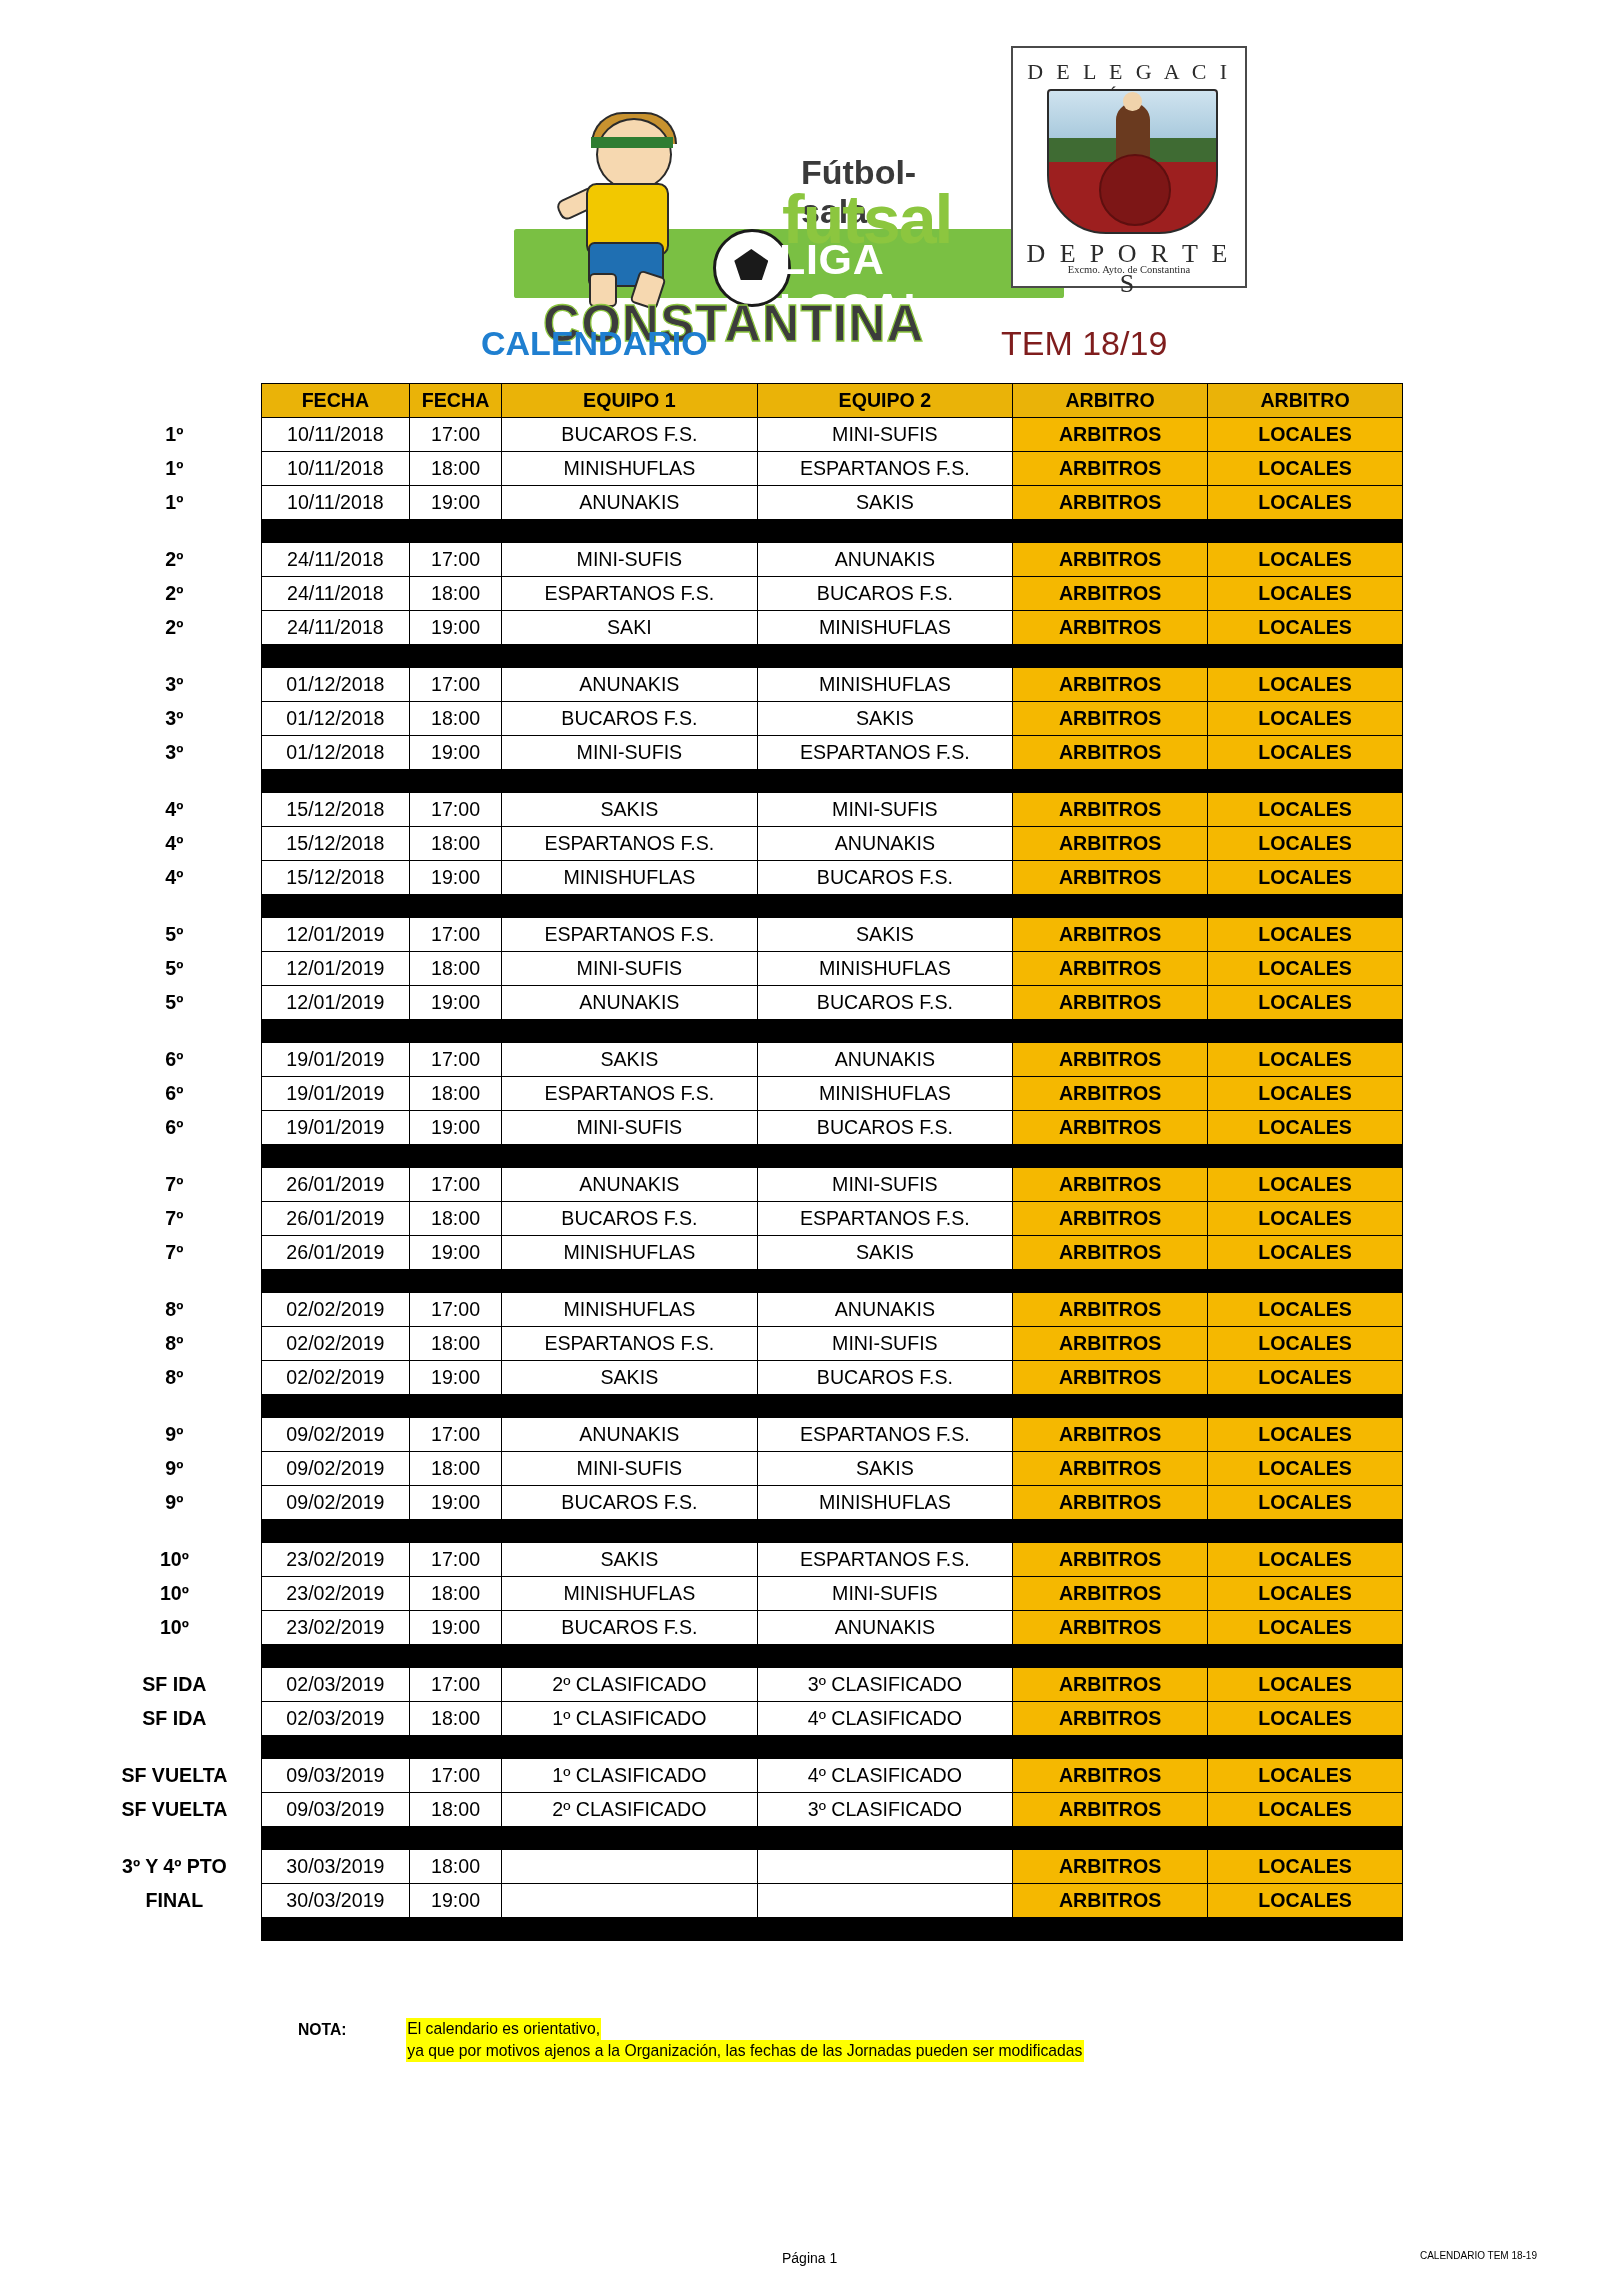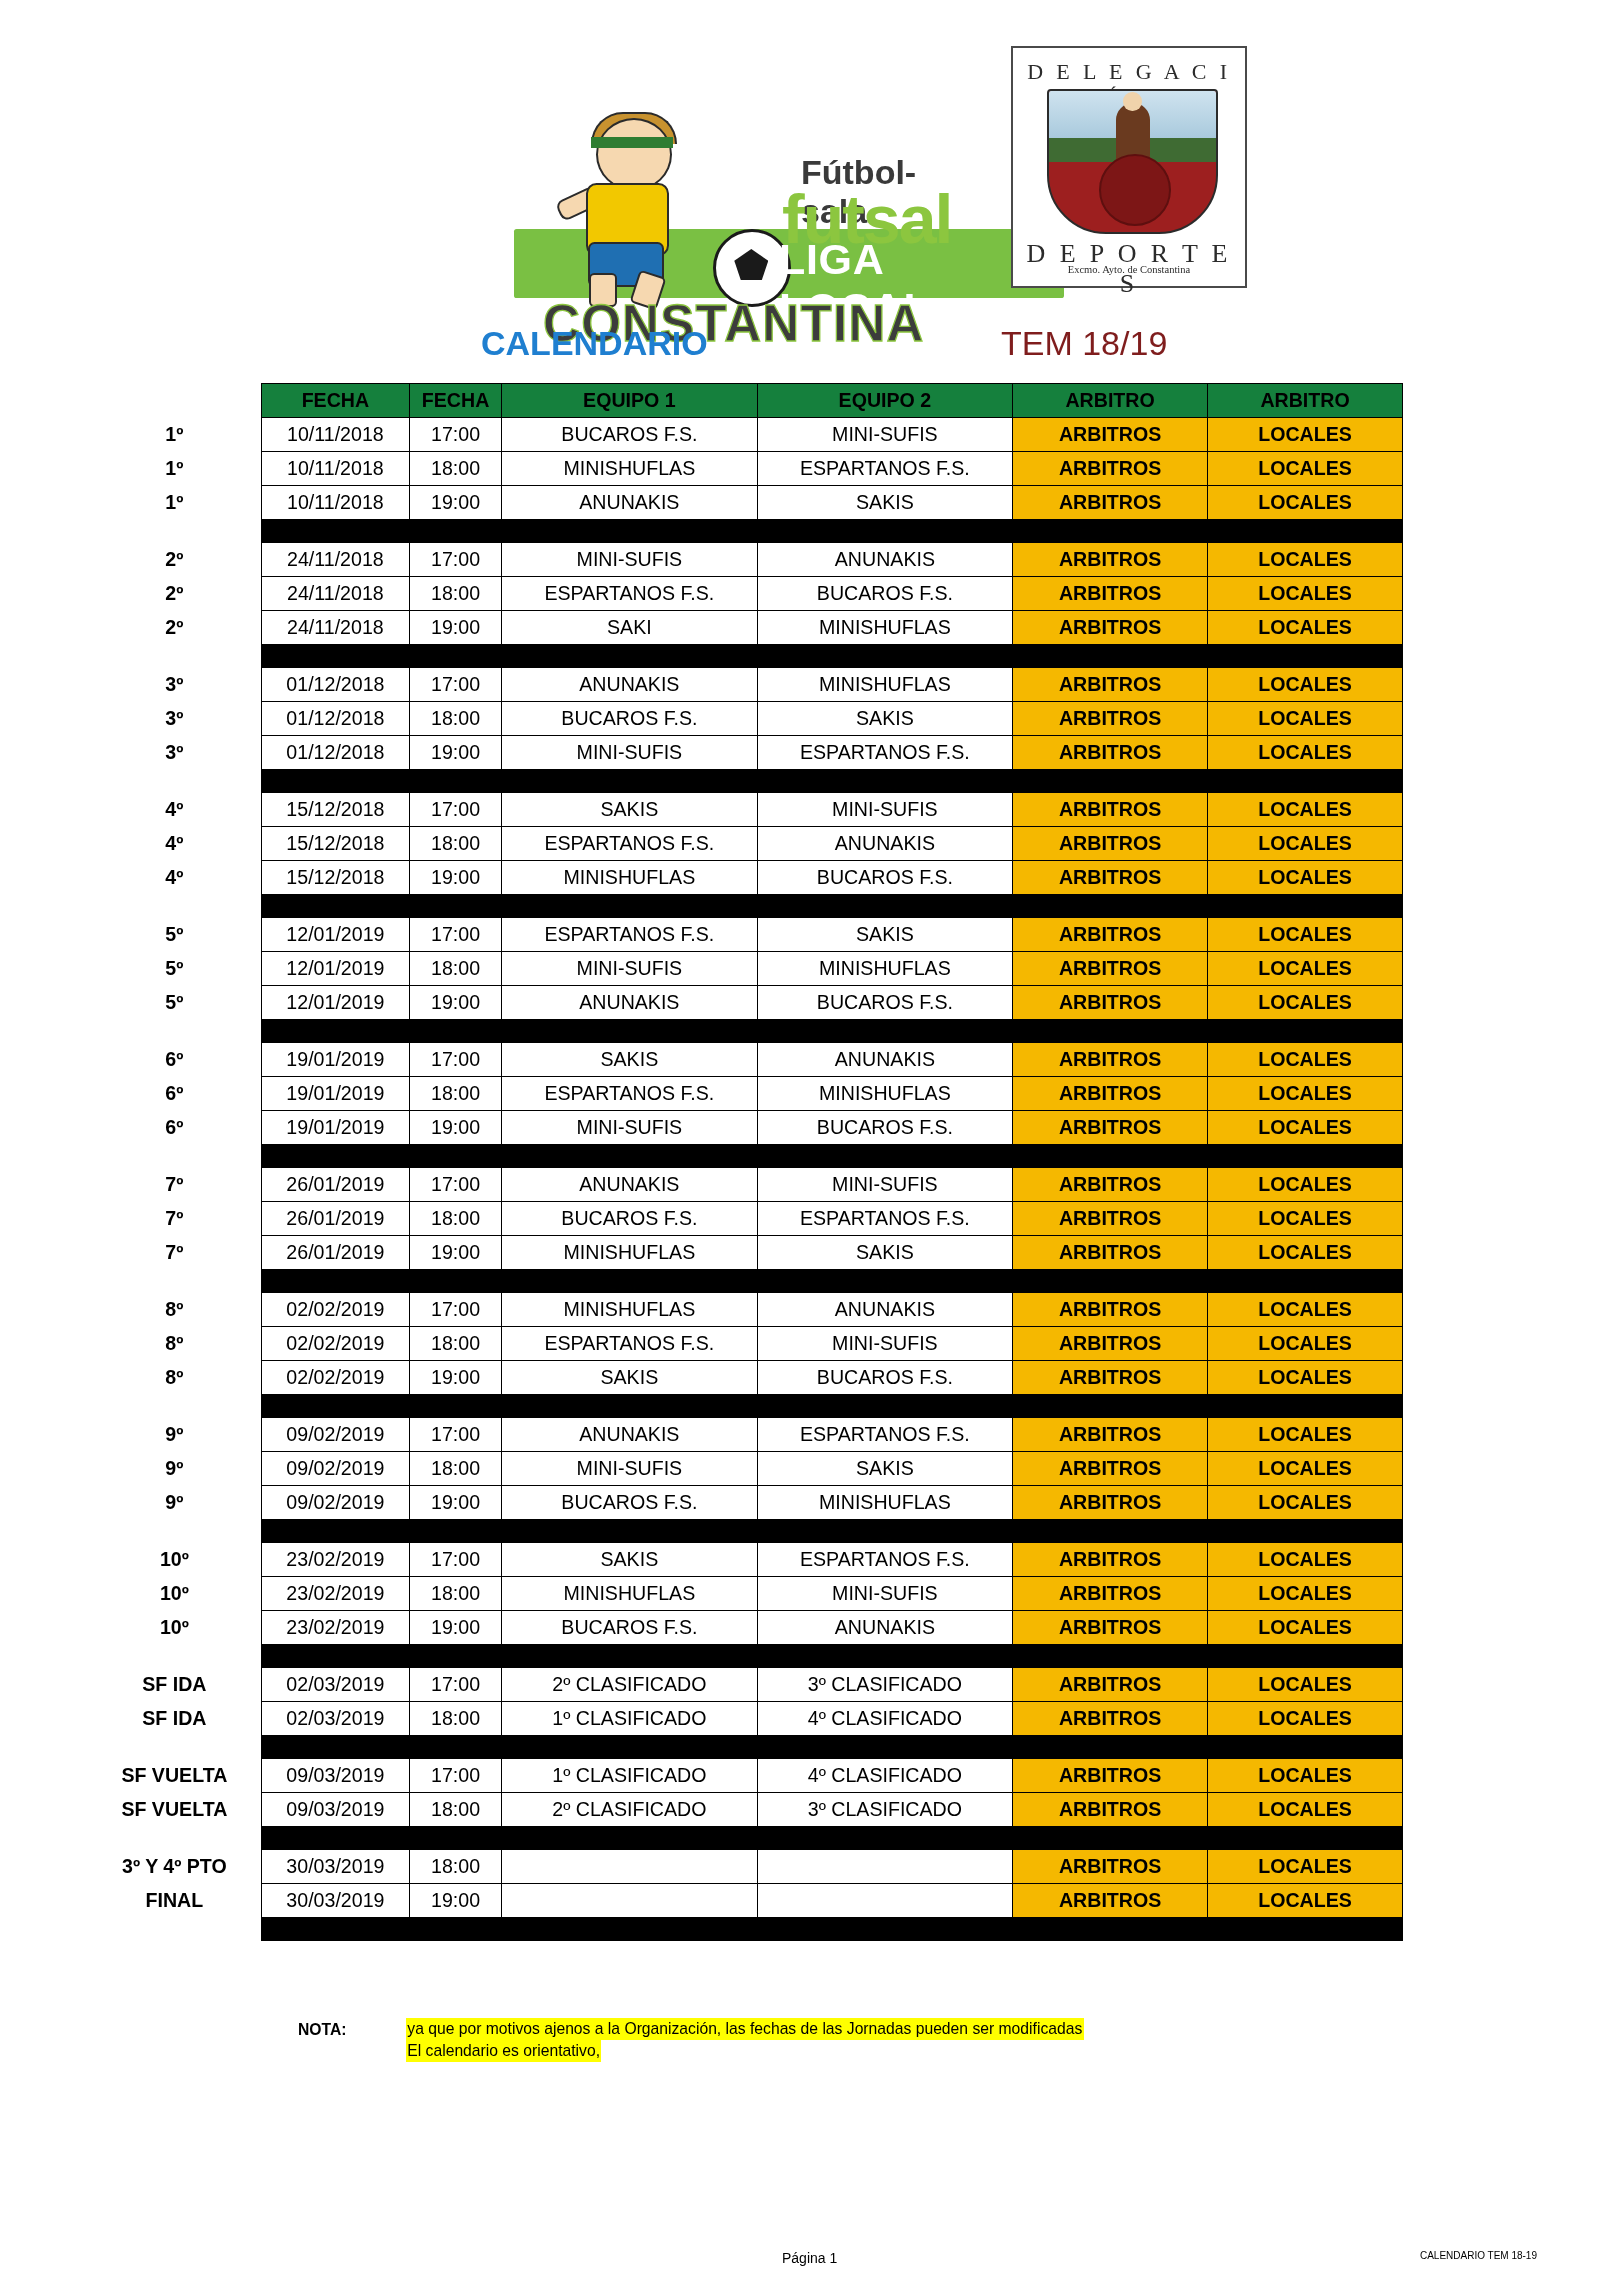--- a/index.html
+++ b/index.html
@@ -250,21 +250,21 @@
     font-size: 19.6px;
     font-weight: bold;
     width: 160px;
   }
   .c-fecha { width: 137px; }
   .c-hora  { width: 85px; }
   .c-eq    { width: 236px; }
   .c-arb   { width: 180px; }
 
   thead td, tr.head td {
-    background: #15803d;
+    background: #eab308;
     font-weight: bold;
     font-size: 19.6px;
   }
   td.arb {
     background: #f5b800;
     font-weight: bold;
   }
   tr.sep td {
     background: #000000;
     border: 1.3px solid #000000;
@@ -763,22 +763,22 @@
             <td class="lbl"></td>
             <td colspan="6"></td>
           </tr>
         </tbody>
     </table>
   </div>
 
   <div class="note">
     <div class="note-label">NOTA:</div>
     <div class="note-lines">
+      <div><span class="note-line">El calendario es orientativo,</span></div>
       <div><span class="note-line">ya que por motivos ajenos a la Organización, las fechas de las Jornadas pueden ser modificadas</span></div>
-      <div><span class="note-line">El calendario es orientativo,</span></div>
     </div>
   </div>
 
   <div class="footer-left">Página 1</div>
   <div class="footer-right">CALENDARIO TEM 18-19</div>
 
 </div>
 
 
 </body></html>

